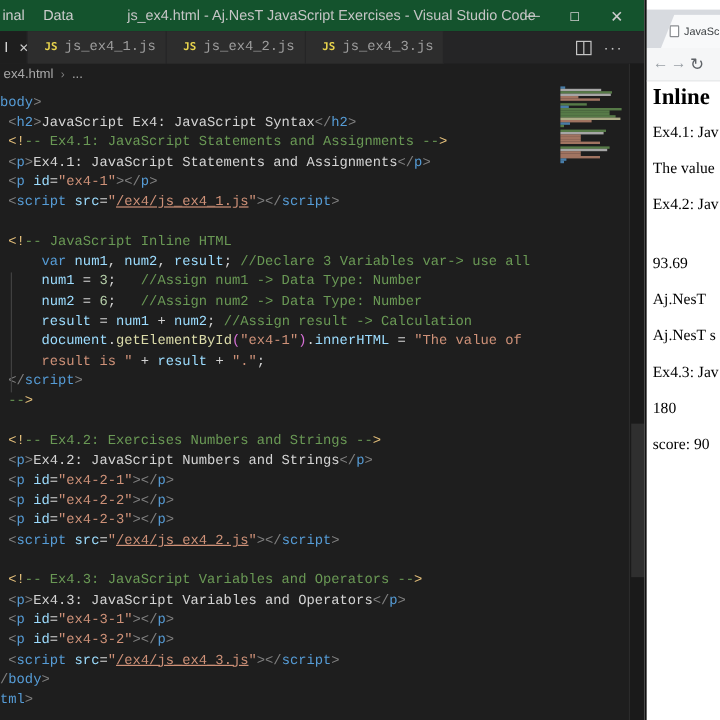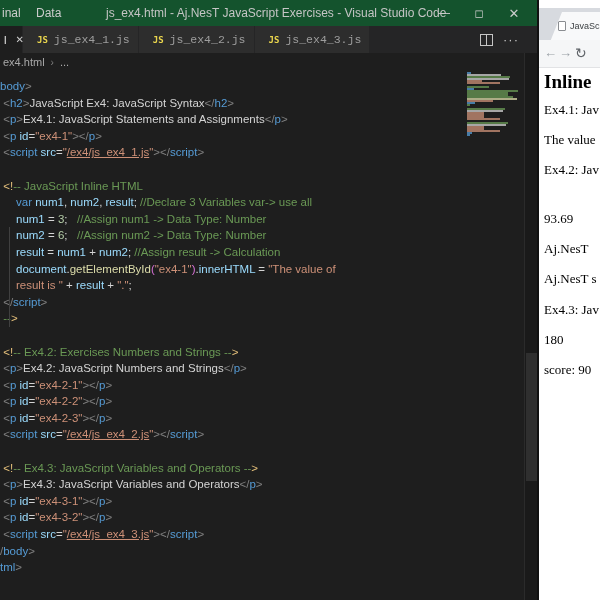--- a/index.html
+++ b/index.html
@@ -33,21 +33,21 @@
   .partial-letter { color:#E8E8E8; font-size:11.5px; margin-right:5px; }
   .tab-actions { position:absolute; right:18px; top:26px; height:27px; display:flex; align-items:center; gap:10px; }
   .split-icon { width:13px; height:12px; border:1px solid #C5C5C5; position:relative; }
   .split-icon::after { content:""; position:absolute; left:5px; top:0; bottom:0; width:1px; background:#C5C5C5; }
   .more-icon { color:#C5C5C5; font-size:13px; letter-spacing:1px; line-height:10px; }
 
   .breadcrumb { position:absolute; left:3px; top:56px; font-size:11px; color:#A9A9A9; display:flex; gap:6px; align-items:center; }
   .crumb-sep { font-size:10px; color:#7f7f7f; }
 
   .code-area { position:absolute; left:0; top:78px; width:465px; overflow:hidden; }
-  .code-line { height:16.6px; line-height:16.6px; font-family:Liberation Sans, sans-serif;
+  .code-line { height:16.6px; line-height:16.6px; font-family:Liberation Mono, monospace;
                font-size:11.5px; white-space:pre; }
   .indent-guide { position:absolute; left:9px; top:227px; height:100px; width:1px; background:#404040; }
 
   .minimap { position:absolute; left:467px; top:72px; width:56px; }
   .mm-row { height:2px; }
   .mm-bar { display:block; height:1.5px; opacity:.75; }
 
   .scroll-col { position:absolute; left:524px; top:53px; width:13px; height:547px; background:#1A1A1A; border-left:1px solid #2B2B2B; }
   .scroll-thumb { position:absolute; left:1px; top:300px; width:12px; height:128px; background:#2F2F2F; }
 
@@ -110,20 +110,21 @@
 
   <div class="breadcrumb">
     <span>ex4.html</span>
     <span class="crumb-sep">›</span>
     <span>...</span>
   </div>
 
   <div class="code-area" id="code-area">
       <div class="code-line"><span style="color: rgb(86, 156, 214);">body</span><span style="color: rgb(128, 128, 128);">&gt;</span></div>
       <div class="code-line"><span style="color: rgb(128, 128, 128);"> &lt;</span><span style="color: rgb(86, 156, 214);">h2</span><span style="color: rgb(128, 128, 128);">&gt;</span><span style="color: rgb(212, 212, 212);">JavaScript Ex4: JavaScript Syntax</span><span style="color: rgb(128, 128, 128);">&lt;/</span><span style="color: rgb(86, 156, 214);">h2</span><span style="color: rgb(128, 128, 128);">&gt;</span></div>
+      <div class="code-line"><span style="color: rgb(212, 212, 212);"> </span><span style="color: rgb(229, 192, 123);">&lt;!</span><span style="color: rgb(106, 153, 85);">-- Ex4.1: JavaScript Statements and Assignments --</span><span style="color: rgb(229, 192, 123);">&gt;</span></div>
       <div class="code-line"><span style="color: rgb(128, 128, 128);"> &lt;</span><span style="color: rgb(86, 156, 214);">p</span><span style="color: rgb(128, 128, 128);">&gt;</span><span style="color: rgb(212, 212, 212);">Ex4.1: JavaScript Statements and Assignments</span><span style="color: rgb(128, 128, 128);">&lt;/</span><span style="color: rgb(86, 156, 214);">p</span><span style="color: rgb(128, 128, 128);">&gt;</span></div>
       <div class="code-line"><span style="color: rgb(128, 128, 128);"> &lt;</span><span style="color: rgb(86, 156, 214);">p</span><span style="color: rgb(156, 220, 254);"> id</span><span style="color: rgb(212, 212, 212);">=</span><span style="color: rgb(206, 145, 120);">"ex4-1"</span><span style="color: rgb(128, 128, 128);">&gt;&lt;/</span><span style="color: rgb(86, 156, 214);">p</span><span style="color: rgb(128, 128, 128);">&gt;</span></div>
       <div class="code-line"><span style="color: rgb(128, 128, 128);"> &lt;</span><span style="color: rgb(86, 156, 214);">script</span><span style="color: rgb(156, 220, 254);"> src</span><span style="color: rgb(212, 212, 212);">=</span><span style="color: rgb(206, 145, 120);">"</span><span style="color: rgb(206, 145, 120); text-decoration: underline;">/ex4/js_ex4_1.js</span><span style="color: rgb(206, 145, 120);">"</span><span style="color: rgb(128, 128, 128);">&gt;&lt;/</span><span style="color: rgb(86, 156, 214);">script</span><span style="color: rgb(128, 128, 128);">&gt;</span></div>
       <div class="code-line">&nbsp;</div>
       <div class="code-line"><span style="color: rgb(212, 212, 212);"> </span><span style="color: rgb(229, 192, 123);">&lt;!</span><span style="color: rgb(106, 153, 85);">-- JavaScript Inline HTML</span></div>
       <div class="code-line"><span style="color: rgb(212, 212, 212);">     </span><span style="color: rgb(86, 156, 214);">var</span><span style="color: rgb(212, 212, 212);"> </span><span style="color: rgb(156, 220, 254);">num1</span><span style="color: rgb(212, 212, 212);">, </span><span style="color: rgb(156, 220, 254);">num2</span><span style="color: rgb(212, 212, 212);">, </span><span style="color: rgb(156, 220, 254);">result</span><span style="color: rgb(212, 212, 212);">; </span><span style="color: rgb(106, 153, 85);">//Declare 3 Variables var-&gt; use all</span></div>
       <div class="code-line"><span style="color: rgb(212, 212, 212);">     </span><span style="color: rgb(156, 220, 254);">num1</span><span style="color: rgb(212, 212, 212);"> = </span><span style="color: rgb(181, 206, 168);">3</span><span style="color: rgb(212, 212, 212);">;   </span><span style="color: rgb(106, 153, 85);">//Assign num1 -&gt; Data Type: Number</span></div>
       <div class="code-line"><span style="color: rgb(212, 212, 212);">     </span><span style="color: rgb(156, 220, 254);">num2</span><span style="color: rgb(212, 212, 212);"> = </span><span style="color: rgb(181, 206, 168);">6</span><span style="color: rgb(212, 212, 212);">;   </span><span style="color: rgb(106, 153, 85);">//Assign num2 -&gt; Data Type: Number</span></div>
       <div class="code-line"><span style="color: rgb(212, 212, 212);">     </span><span style="color: rgb(156, 220, 254);">result</span><span style="color: rgb(212, 212, 212);"> = </span><span style="color: rgb(156, 220, 254);">num1</span><span style="color: rgb(212, 212, 212);"> + </span><span style="color: rgb(156, 220, 254);">num2</span><span style="color: rgb(212, 212, 212);">; </span><span style="color: rgb(106, 153, 85);">//Assign result -&gt; Calculation</span></div>
       <div class="code-line"><span style="color: rgb(212, 212, 212);">     </span><span style="color: rgb(156, 220, 254);">document</span><span style="color: rgb(212, 212, 212);">.</span><span style="color: rgb(220, 220, 170);">getElementById</span><span style="color: rgb(214, 112, 214);">(</span><span style="color: rgb(206, 145, 120);">"ex4-1"</span><span style="color: rgb(214, 112, 214);">)</span><span style="color: rgb(212, 212, 212);">.</span><span style="color: rgb(156, 220, 254);">innerHTML</span><span style="color: rgb(212, 212, 212);"> = </span><span style="color: rgb(206, 145, 120);">"The value of</span></div>

